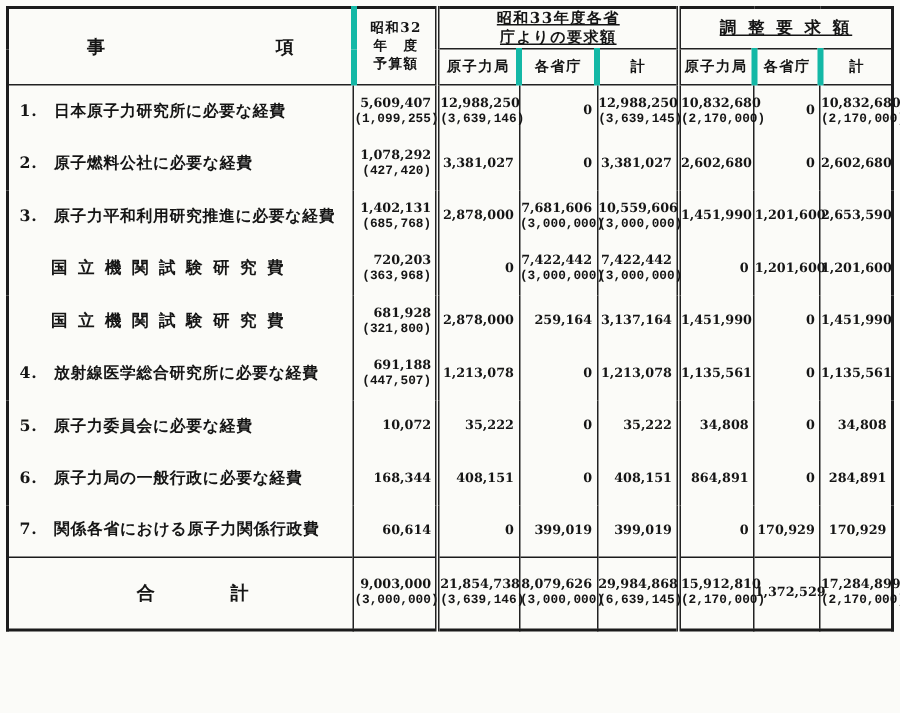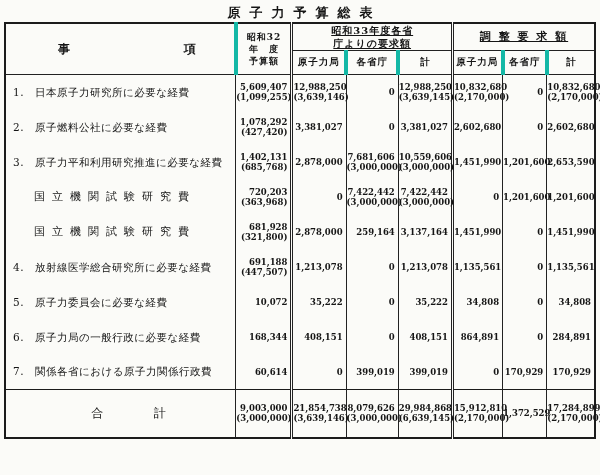--- a/index.html
+++ b/index.html
@@ -31,36 +31,35 @@
   .item-flex { display:flex; justify-content:space-between; padding:0 38px 0 52px; }
   th.s32-h { font-size:9px; line-height:1.35; letter-spacing:1px; }
   th.grp { font-size:10px; line-height:1.3; letter-spacing:1px; height:26px;text-decoration:underline; }
   th.grp2 { font-size:11px; letter-spacing:2px; }
   .dbl { border-left:3px double #222 !important; }
   td {
     border-left:1px solid #222; vertical-align:middle;
     font-size:8.5px; line-height:1.2;
   }
   td.label {
-    border-left:none; font-size:10.5px; font-weight:normal;
+    border-left:none; font-size:10.5px; font-weight:bold;
     padding-left:7px; letter-spacing:0.5px; text-align:left;
   }
   tr.sub td.label { padding-left:28px; letter-spacing:7px; font-size:11px; }
   td.num { text-align:right; padding-right:3px; font-weight:600; }
-  td .paren { font-weight:600; }
+  td .paren { font-weight:600;font-family:Liberation Mono, monospace; }
   tbody tr { height:35px; }
   tbody tr.total { height:48px; }
   tr.total td { border-top:1.5px solid #1b1b1b; }
   tr.total td.label { text-align:center; padding-left:16px; font-size:12px; }
 </style>
 </head>
 <body>
 
 <div class="page">
-  <div class="title">原子力予算総表</div>
 
   <table>
     <colgroup>
       <col class="c-item">
         <col class="c-s32">
       <col class="c-rb">
         <col class="c-rm">
         <col class="c-rt">
       <col class="c-ab">
         <col class="c-am">

